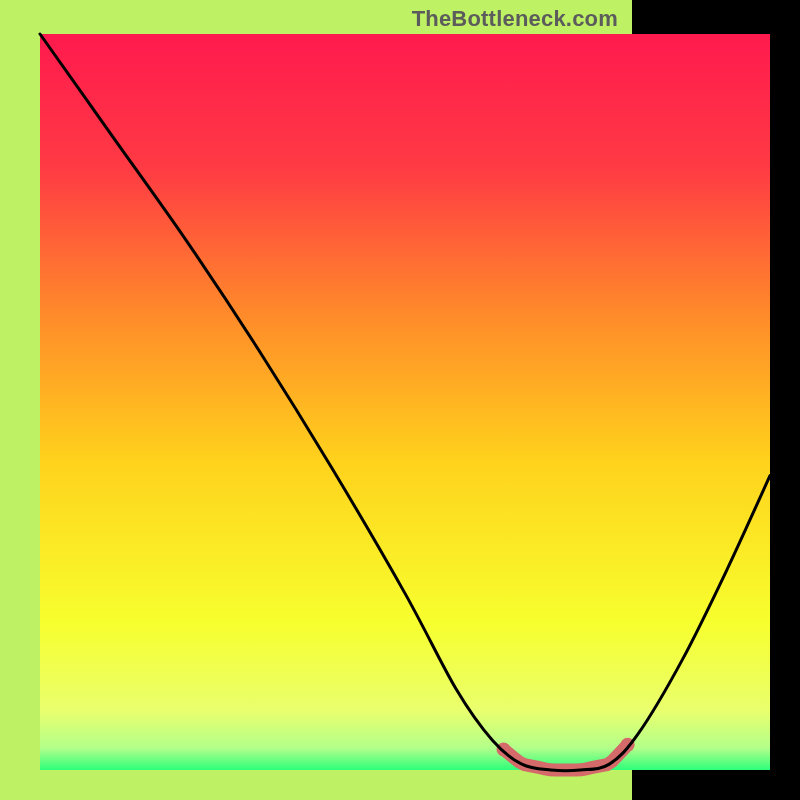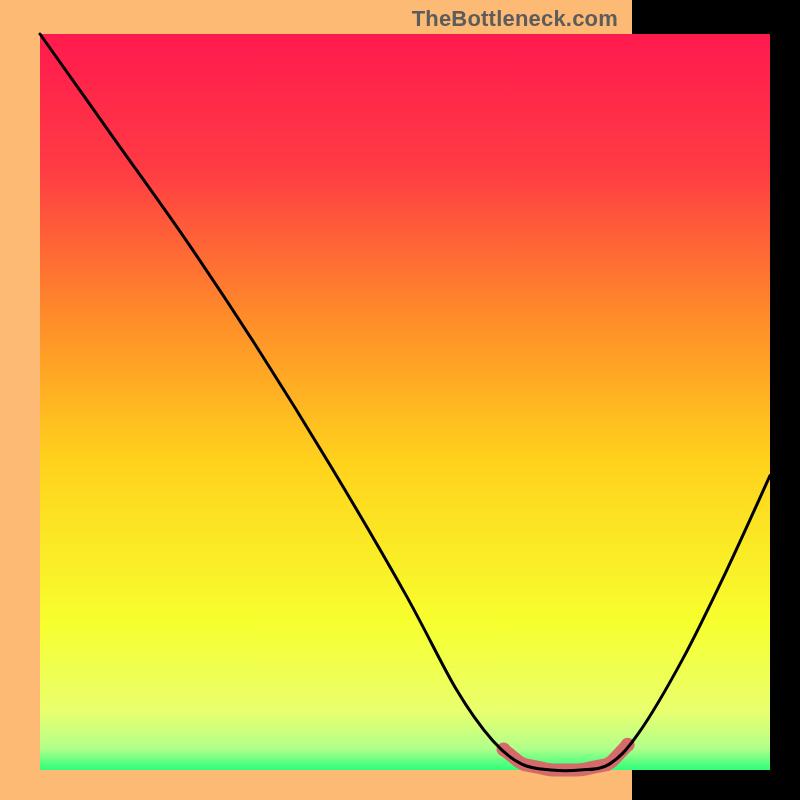--- a/index.html
+++ b/index.html
@@ -8,21 +8,21 @@
     width: 800px;
     height: 800px;
     background: #000000;
     font-family: Arial, Helvetica, sans-serif;
     overflow: hidden;
   }
   .frame {
     position: relative;
     width: 632px;
     height: 800px;
-    background: #fdba74;
+    background: #bef264;
   }
   .attribution {
     position: absolute;
     top: 6px;
     right: 14px;
     color: #5c5c5c;
     font-size: 22px;
     font-weight: bold;
     letter-spacing: 0.2px;
   }

